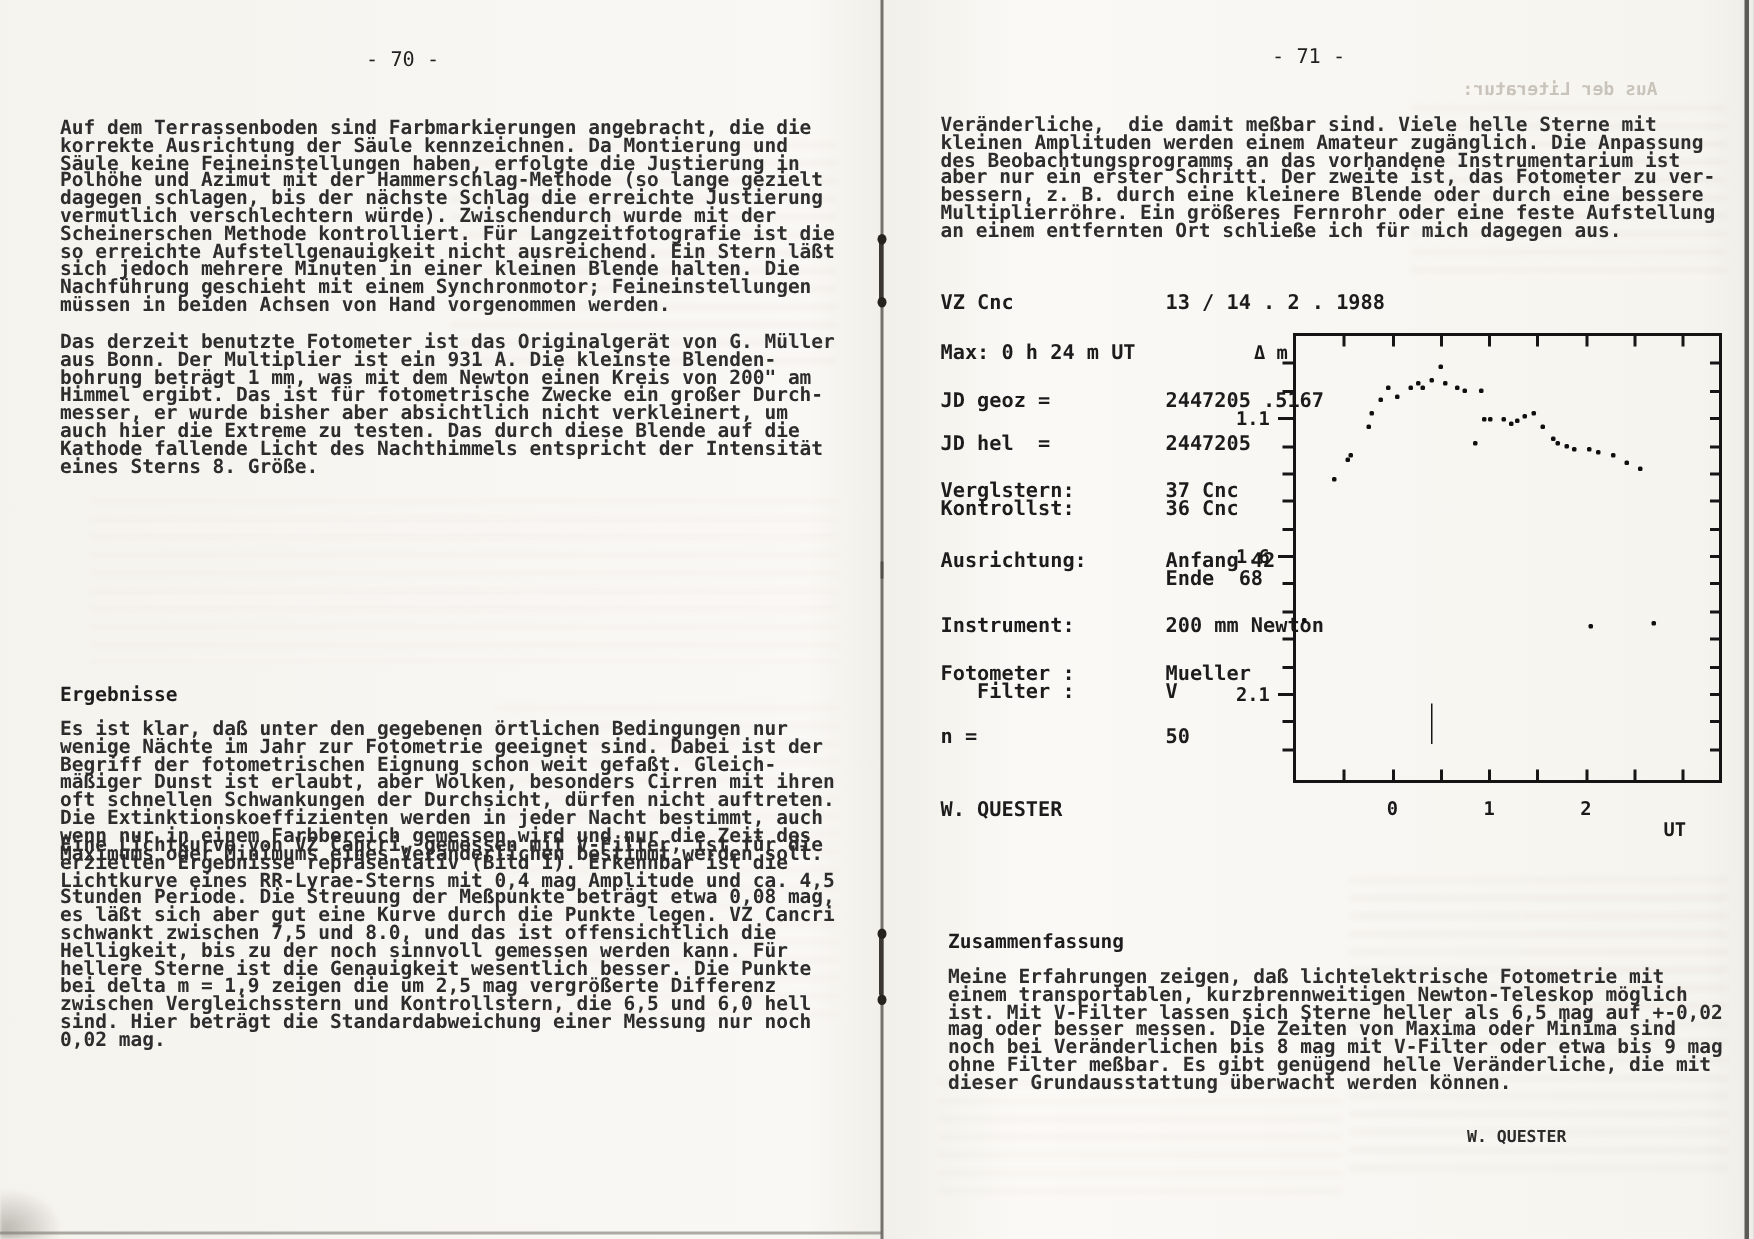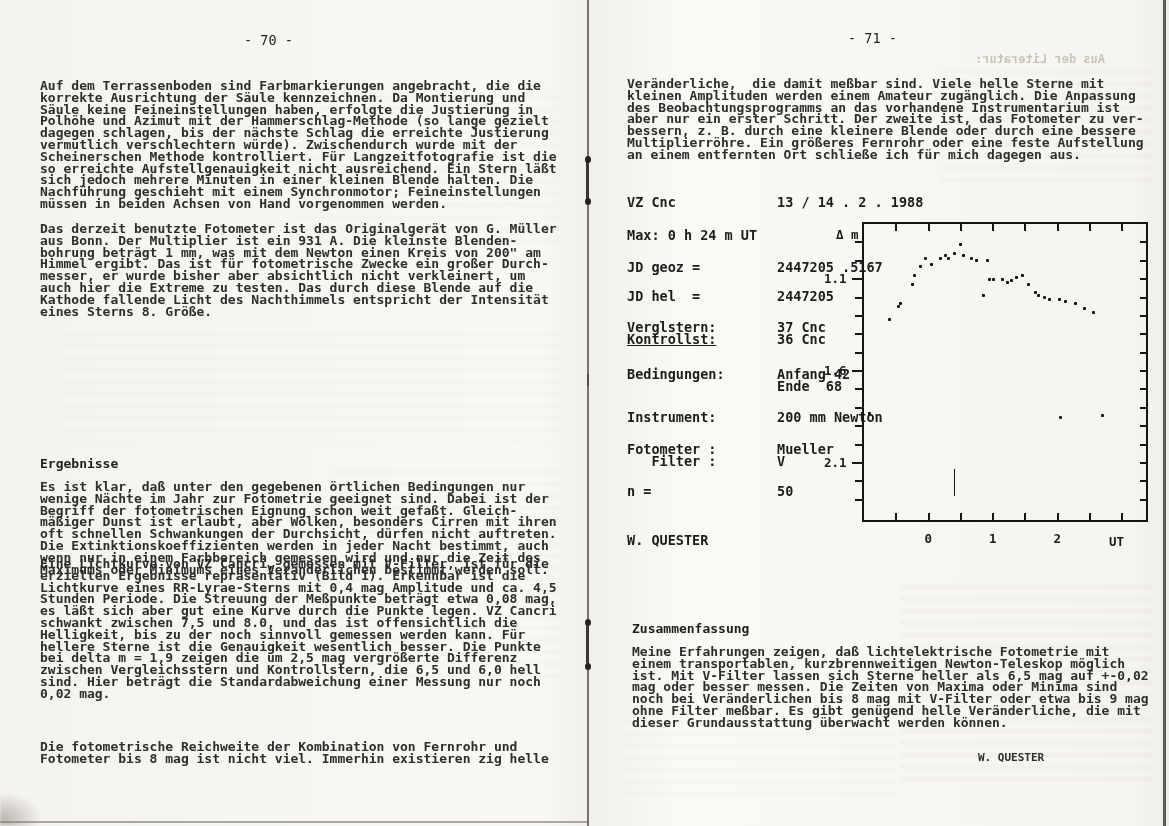--- a/index.html
+++ b/index.html
@@ -72,39 +72,37 @@
 Lichtkurve eines RR-Lyrae-Sterns mit 0,4 mag Amplitude und ca. 4,5
 Stunden Periode. Die Streuung der Meßpunkte beträgt etwa 0,08 mag,
 es läßt sich aber gut eine Kurve durch die Punkte legen. VZ Cancri
 schwankt zwischen 7,5 und 8.0, und das ist offensichtlich die
 Helligkeit, bis zu der noch sinnvoll gemessen werden kann. Für
 hellere Sterne ist die Genauigkeit wesentlich besser. Die Punkte
 bei delta m = 1,9 zeigen die um 2,5 mag vergrößerte Differenz
 zwischen Vergleichsstern und Kontrollstern, die 6,5 und 6,0 hell
 sind. Hier beträgt die Standardabweichung einer Messung nur noch
 0,02 mag.</div>
-  <div class="para" style="left:40px;top:741px;">Die fotometrische Reichweite der Kombination von Fernrohr und
-Fotometer bis 8 mag ist nicht viel. Immerhin existieren zig helle</div>
 
   <div class="pagenum" style="left:848px;top:30px;">- 71 -</div>
   <div class="para" style="left:627px;top:78px;">Veränderliche,  die damit meßbar sind. Viele helle Sterne mit
 kleinen Amplituden werden einem Amateur zugänglich. Die Anpassung
 des Beobachtungsprogramms an das vorhandene Instrumentarium ist
 aber nur ein erster Schritt. Der zweite ist, das Fotometer zu ver-
 bessern, z. B. durch eine kleinere Blende oder durch eine bessere
 Multiplierröhre. Ein größeres Fernrohr oder eine feste Aufstellung
 an einem entfernten Ort schließe ich für mich dagegen aus.</div>
 
   <div class="rec" style="top:194px;"><span>VZ Cnc</span><span class="rec-v">13 / 14 . 2 . 1988</span></div>
   <div class="rec" style="top:227px;"><span>Max: 0 h 24 m UT</span><span class="rec-v"></span></div>
   <div class="rec" style="top:259px;text-align:center;"><span>JD geoz =</span><span class="rec-v">2447205 .5167</span></div>
   <div class="rec" style="top:288px;"><span>JD hel  =</span><span class="rec-v">2447205</span></div>
   <div class="rec" style="top:319px;"><span>Verglstern:</span><span class="rec-v">37 Cnc</span></div>
-  <div class="rec" style="top:331px;text-decoration:underline;"><span>Kontrollst:</span><span class="rec-v">36 Cnc</span></div>
-  <div class="rec" style="top:366px;"><span>Bedingungen:</span><span class="rec-v">Anfang 42</span></div>
+  <div class="rec" style="top:331px;"><span>Kontrollst:</span><span class="rec-v">36 Cnc</span></div>
+  <div class="rec" style="top:366px;"><span>Ausrichtung:</span><span class="rec-v">Anfang 42</span></div>
   <div class="rec" style="top:378px;"><span></span><span class="rec-v">Ende  68</span></div>
   <div class="rec" style="top:409px;"><span>Instrument:</span><span class="rec-v">200 mm Newton</span></div>
   <div class="rec" style="top:441px;"><span>Fotometer :</span><span class="rec-v">Mueller</span></div>
   <div class="rec" style="top:453px;"><span>   Filter :</span><span class="rec-v">V</span></div>
   <div class="rec" style="top:483px;"><span>n =</span><span class="rec-v">50</span></div>
   <div class="rec" style="top:532px;"><span>W. QUESTER</span></div>
 
   <div class="ylabel-dm">Δ m</div>
   <div class="plot">
       <div class="tick" style="left: 31.2654px; bottom: 0px; width: 2px; height: 7px;"></div>
@@ -152,21 +150,21 @@
       <div class="tick" style="left: -9px; top: 256.391px; width: 9px; height: 2px;"></div>
       <div class="tick" style="right: 0px; top: 256.391px; width: 6px; height: 2px;"></div>
       <div class="tick" style="left: -9px; top: 274.776px; width: 9px; height: 2px;"></div>
       <div class="tick" style="right: 0px; top: 274.776px; width: 6px; height: 2px;"></div>
       <div class="ylab" style="top: 47.1553px;">1.1</div>
       <div class="ylab" style="top: 139.081px;">1.6</div>
       <div class="ylab" style="top: 231.006px;">2.1</div>
       <div class="xlab" style="left: 60.5309px; top: 307px;">0</div>
       <div class="xlab" style="left: 125.062px; top: 307px;">1</div>
       <div class="xlab" style="left: 189.593px; top: 307px;">2</div>
-      <div class="xlab" style="left: 244.961px; top: 310px; text-align: right;">UT</div>
+      <div class="xlab" style="left: 244.961px; top: 321px; text-align: right;">UT</div>
       <div class="pt" style="left: 24.3124px; top: 94.1025px;"></div>
       <div class="pt" style="left: 32.7014px; top: 81.2329px;"></div>
       <div class="pt" style="left: 35.2826px; top: 77.5559px;"></div>
       <div class="pt" style="left: 46.8982px; top: 59.1708px;"></div>
       <div class="pt" style="left: 48.8341px; top: 49.9783px;"></div>
       <div class="pt" style="left: 54.6419px; top: 40.7857px;"></div>
       <div class="pt" style="left: 59.8043px; top: 33.4317px;"></div>
       <div class="pt" style="left: 66.2574px; top: 38.9472px;"></div>
       <div class="pt" style="left: 74.6465px; top: 33.4317px;"></div>
       <div class="pt" style="left: 79.8089px; top: 29.7547px;"></div>

